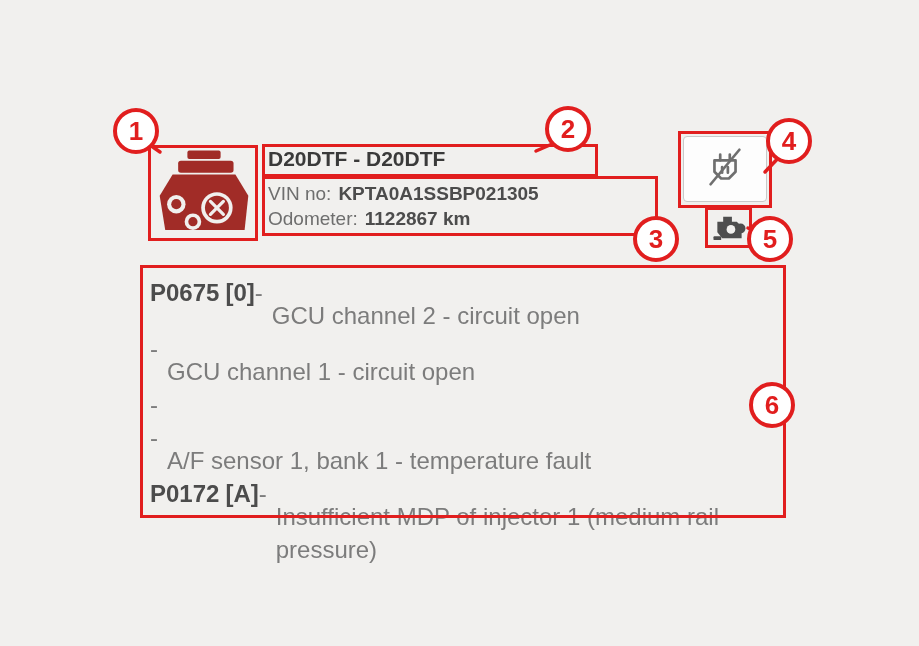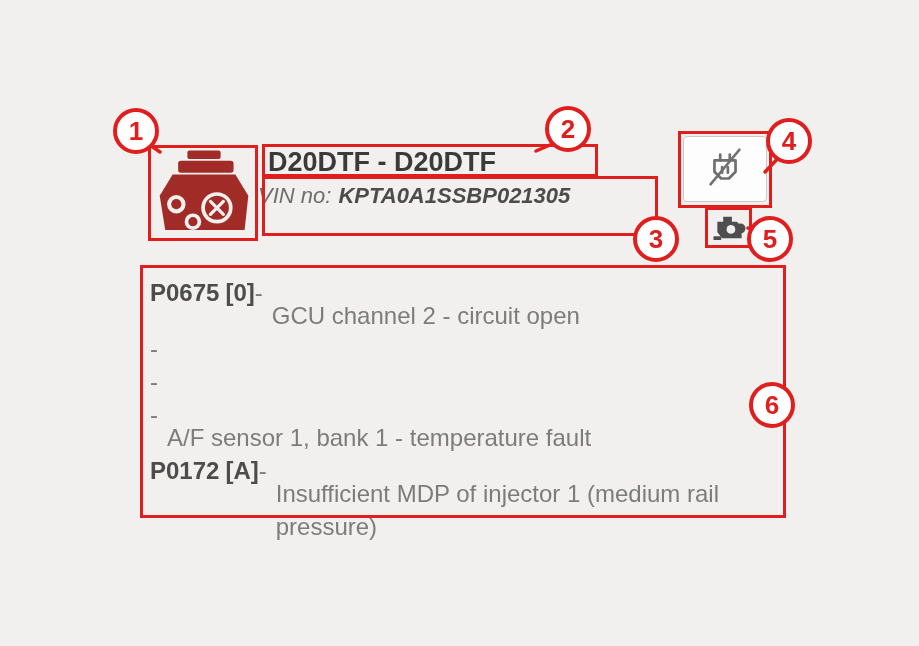--- a/index.html
+++ b/index.html
@@ -3,22 +3,22 @@
 <meta charset="utf-8">
 <style>
   html,body{margin:0;padding:0;background:#e9e8e6;}
   .stage{
     position:relative;width:919px;height:646px;overflow:hidden;
     background:#f1f0ee;
     font-family:"Liberation Sans","DejaVu Sans",sans-serif;
   }
   
   .engine-icon-wrap{position:absolute;left:156px;top:150px;width:96px;height:88px;}
-  .veh-title{position:absolute;left:268px;top:147px;font-size:27px;font-weight:bold;color:#3a3a3a;}
-  .info-line{position:absolute;left:258px;font-size:22px;color:#6e6e6e;white-space:nowrap;font-style:italic;}
+  .veh-title{position:absolute;left:268px;top:147px;font-size:21px;font-weight:bold;color:#3a3a3a;}
+  .info-line{position:absolute;left:268px;font-size:19px;color:#6e6e6e;white-space:nowrap;}
   .info-line .label{color:#6e6e6e;font-weight:normal;margin-right:7px;}
   .info-line .value{color:#4c4c4c;font-weight:bold;}
   .vin-line{top:183px;}
   .odo-line{top:208px;}
   .conn-button{
     position:absolute;left:683px;top:136px;width:84px;height:66px;
     background:#fdfdfd;border:1px solid #c9c9c9;border-radius:4px;
     display:flex;align-items:center;justify-content:center;box-sizing:border-box;
     cursor:pointer;
   }
@@ -63,20 +63,23 @@
       <circle cx="66" cy="62" r="13" fill="#a12c27"></circle>
       <path d="M59 55 L73 69 M73 55 L59 69" stroke="#f1f0ee" stroke-width="3.5" stroke-linecap="round"></path>
     </svg>
   </div>
 
   <div class="veh-title">D20DTF - D20DTF</div>
 
   <div class="info-line vin-line">
     <span class="label">VIN no:</span><span class="value">KPTA0A1SSBP021305</span>
   </div>
+  <div class="info-line odo-line">
+    <span class="label">Odometer:</span><span class="value">1122867 km</span>
+  </div>
 
   <div class="conn-button">
     <span>
       <svg width="46" height="46" viewBox="0 0 48 48" fill="none" stroke="#6f6f6f" stroke-width="2.8" stroke-linecap="round" stroke-linejoin="round">
         <path d="M13 17 h22 v12 l-7 7 h-8 l-7 -7 z"></path>
         <path d="M19 17 v-6 M29 17 v-6"></path>
         <path d="M21 24 v6 M27 24 v6"></path>
         <path d="M9 42 L39 6"></path>
       </svg>
     </span>
@@ -92,20 +95,21 @@
   </div>
 
   <div class="dtc-list">
     <div class="dtc-row">
       <span class="dtc-code"><span>P0675</span><span class="flag">[0]</span></span>
       <span class="dtc-dash">-</span>
       <span class="dtc-desc">GCU channel 2 - circuit open</span>
     </div>
     <div class="dtc-row">
       <span class="dtc-dash">-</span>
+      <span class="dtc-desc">GCU channel 1 - circuit open</span>
     </div>
     <div class="dtc-row">
       <span class="dtc-dash">-</span>
     </div>
     <div class="dtc-row">
       <span class="dtc-dash">-</span>
       <span class="dtc-desc">A/F sensor 1, bank 1 - temperature fault</span>
     </div>
     <div class="dtc-row">
       <span class="dtc-code"><span>P0172</span><span class="flag">[A]</span></span>

